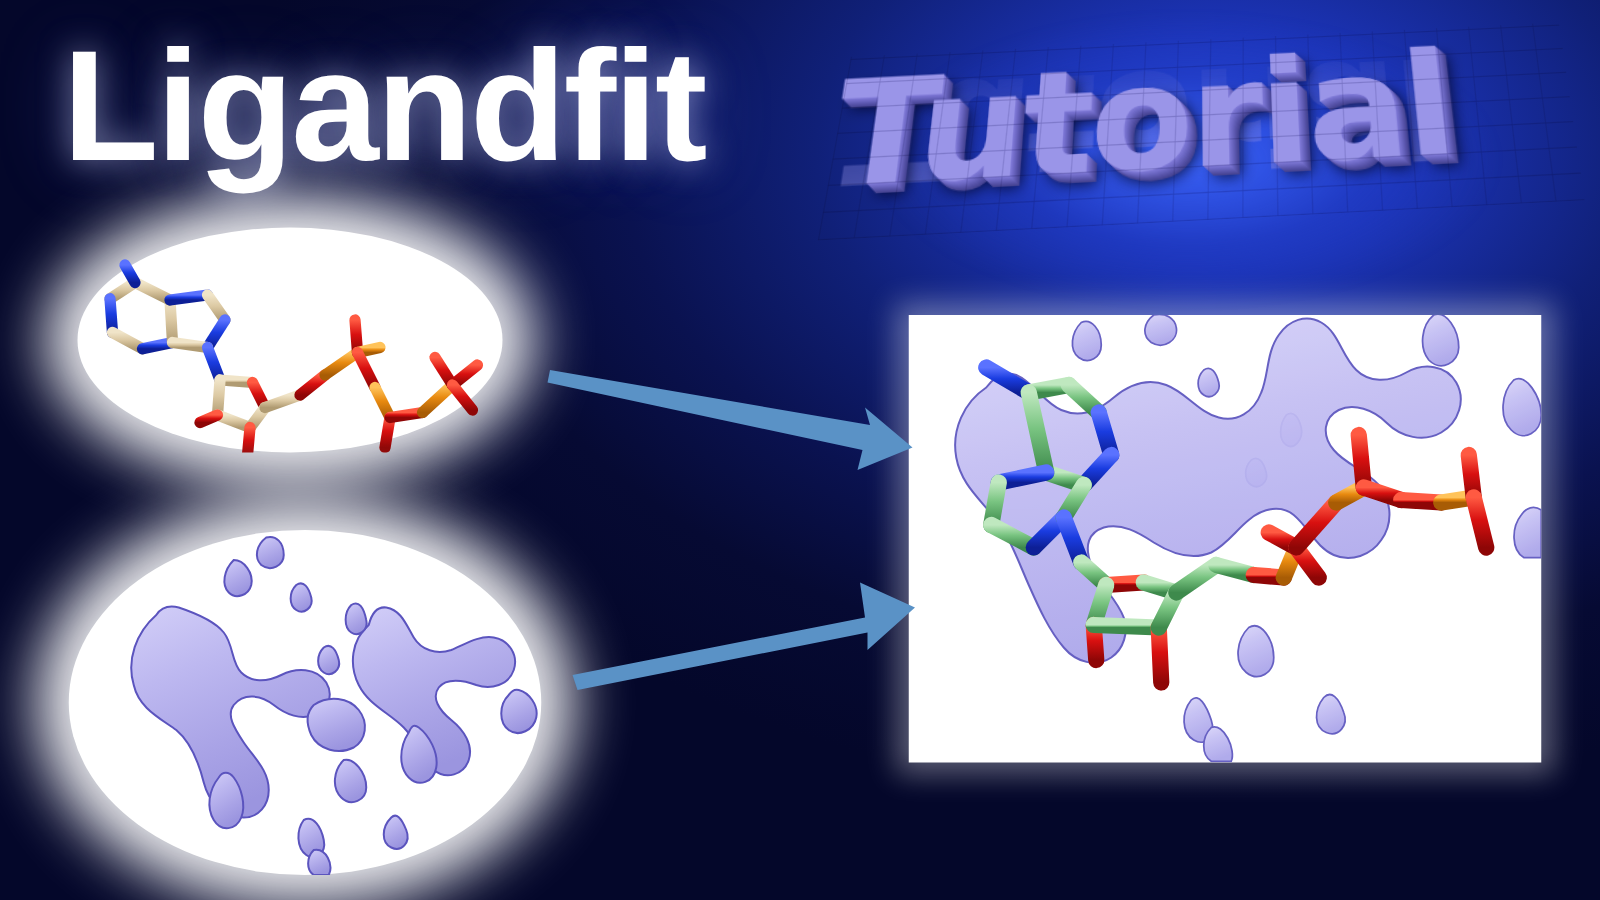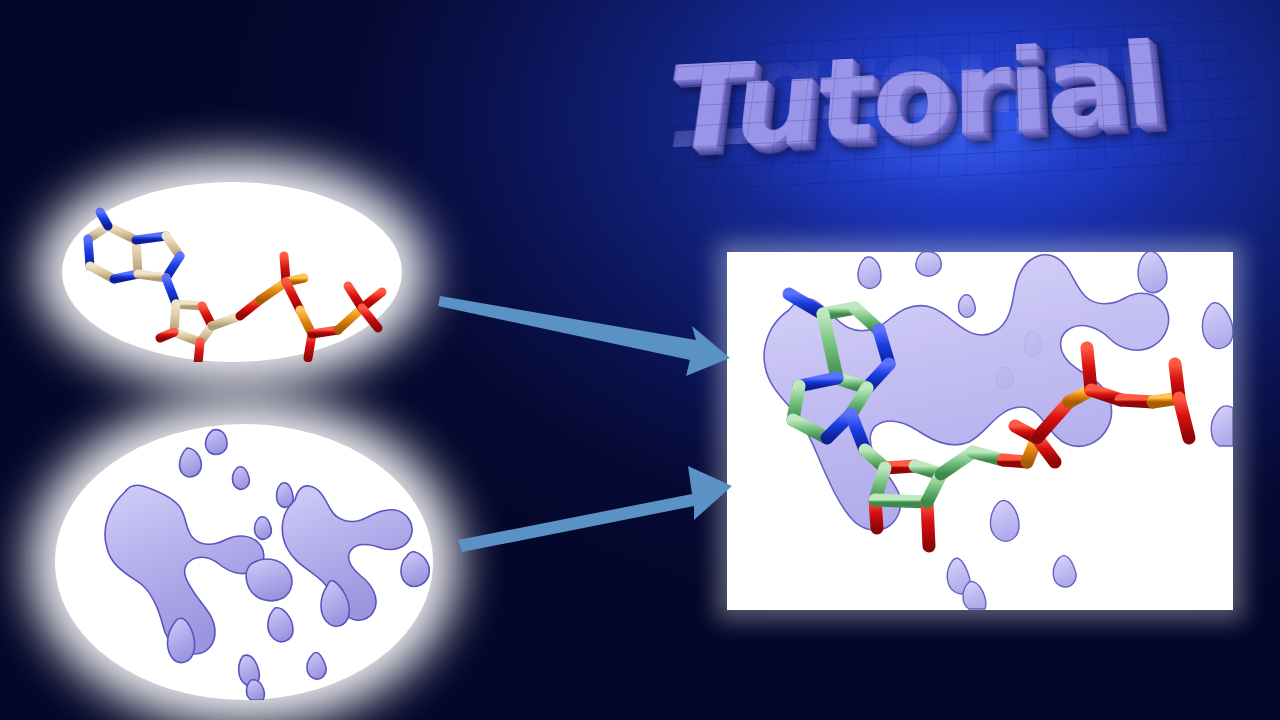--- a/index.html
+++ b/index.html
@@ -90,20 +90,21 @@
   .arrow{position:absolute;}
 
   
   .mol{position:absolute;left:0;top:0;width:100%;height:100%;}
 </style>
 </head>
 <body>
 
 <div id="stage">
 
+  <div id="title">Ligandfit</div>
 
   <div id="tutorial-wrap">
     <div id="tutorial-glow"></div>
     <div class="tut-text" id="tut-refl">Tutorial</div>
     <div class="tut-text" id="tut-main">Tutorial</div>
     <div id="tut-seams"></div>
   </div>
 
   <div class="oval" id="oval-ligand">
     <svg class="mol" viewBox="0 0 340 180">

